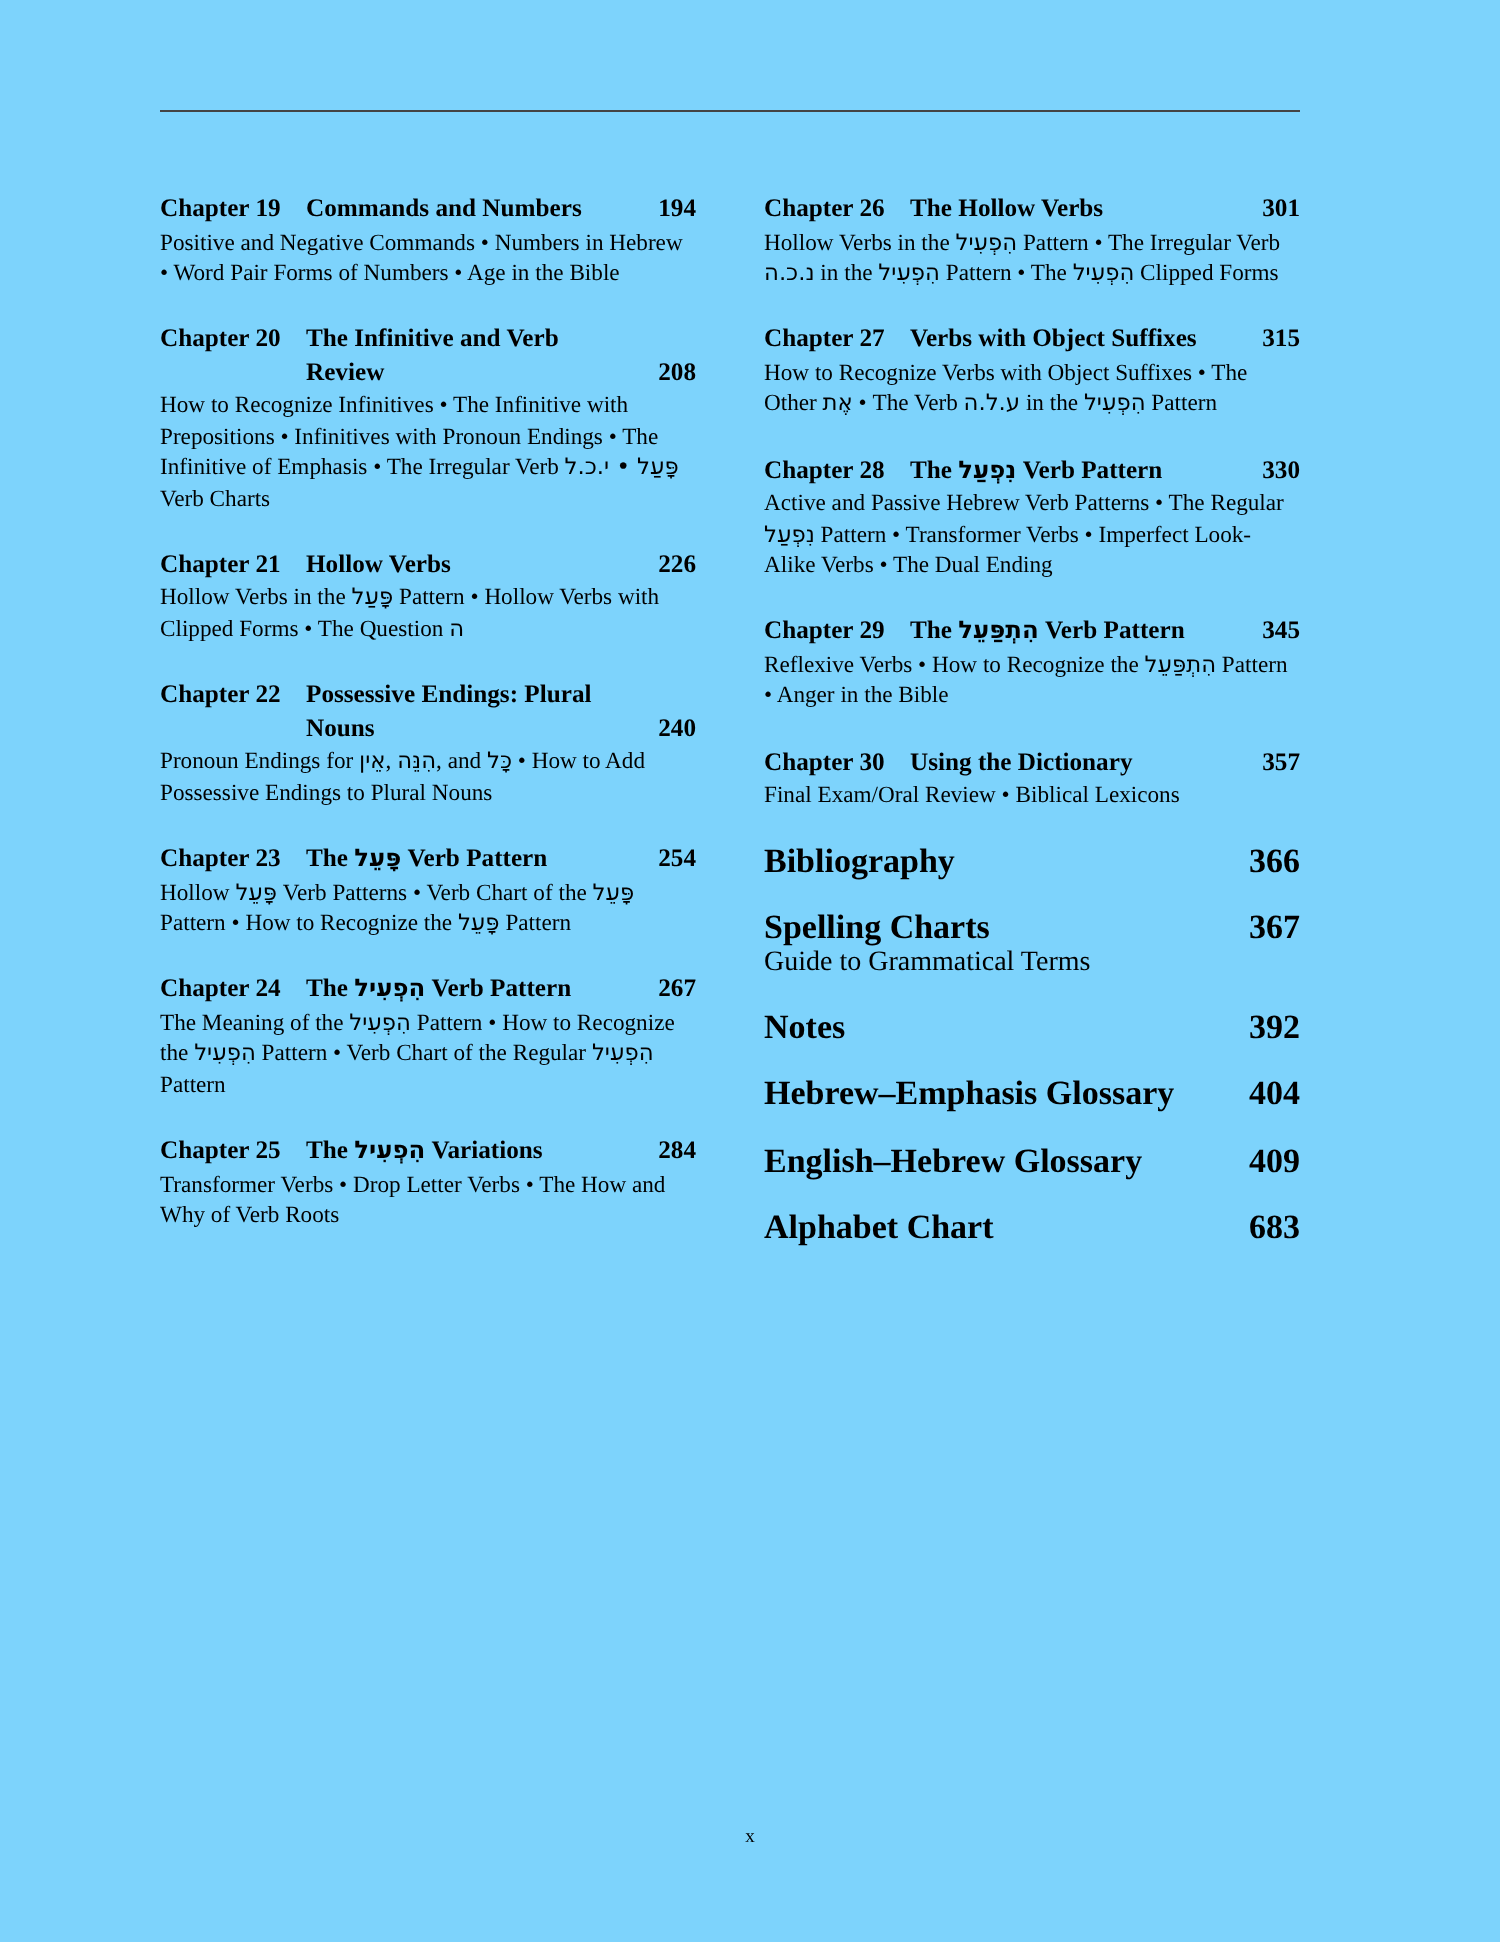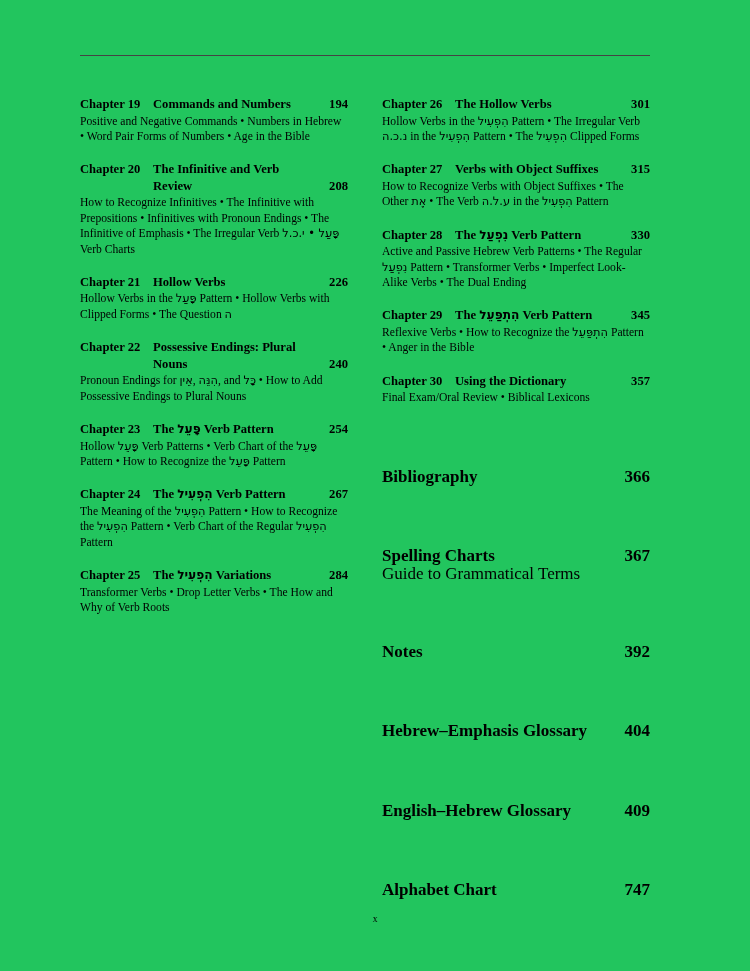--- a/index.html
+++ b/index.html
@@ -4,21 +4,21 @@
 <style>
   html, body {
     margin: 0;
     padding: 0;
     background: #ffffff;
   }
   .page {
     position: relative;
     width: 750px;
     height: 971px;
-    background: #22c55e;
+    background: #7dd3fc;
     margin: 0 auto;
     font-family: "Liberation Serif", "DejaVu Serif", serif;
     color: #000000;
     overflow: hidden;
   }
   .top-rule {
     position: absolute;
     left: 80px;
     top: 55px;
     width: 570px;
@@ -107,24 +107,23 @@
     font-size: 17px;
     line-height: 16.5px;
   }
   .bm-title {
     flex: 1 1 auto;
   }
   .bm-page {
     flex: 0 0 auto;
     width: 30px;
     text-align: right;
-    margin-top: 46px;
   }
   .bm-desc {
-    font-size: 17px;
+    font-size: 14px;
     line-height: 15.4px;
     margin-top: 1px;
   }
 
   .heb {
     font-family: "DejaVu Sans", sans-serif;
     font-size: 11.4px;
     direction: rtl;
     unicode-bidi: isolate;
   }
@@ -271,21 +270,21 @@
         </div>
         <div class="bm">
           <div class="bm-head">
             <span class="bm-title">English–Hebrew Glossary</span>
             <span class="bm-page">409</span>
           </div>
         </div>
         <div class="bm">
           <div class="bm-head">
             <span class="bm-title">Alphabet Chart</span>
-            <span class="bm-page">747</span>
+            <span class="bm-page">683</span>
           </div>
         </div>
       </div>
 
   </div>
 
   <div class="folio">x</div>
 
 </div>
 

